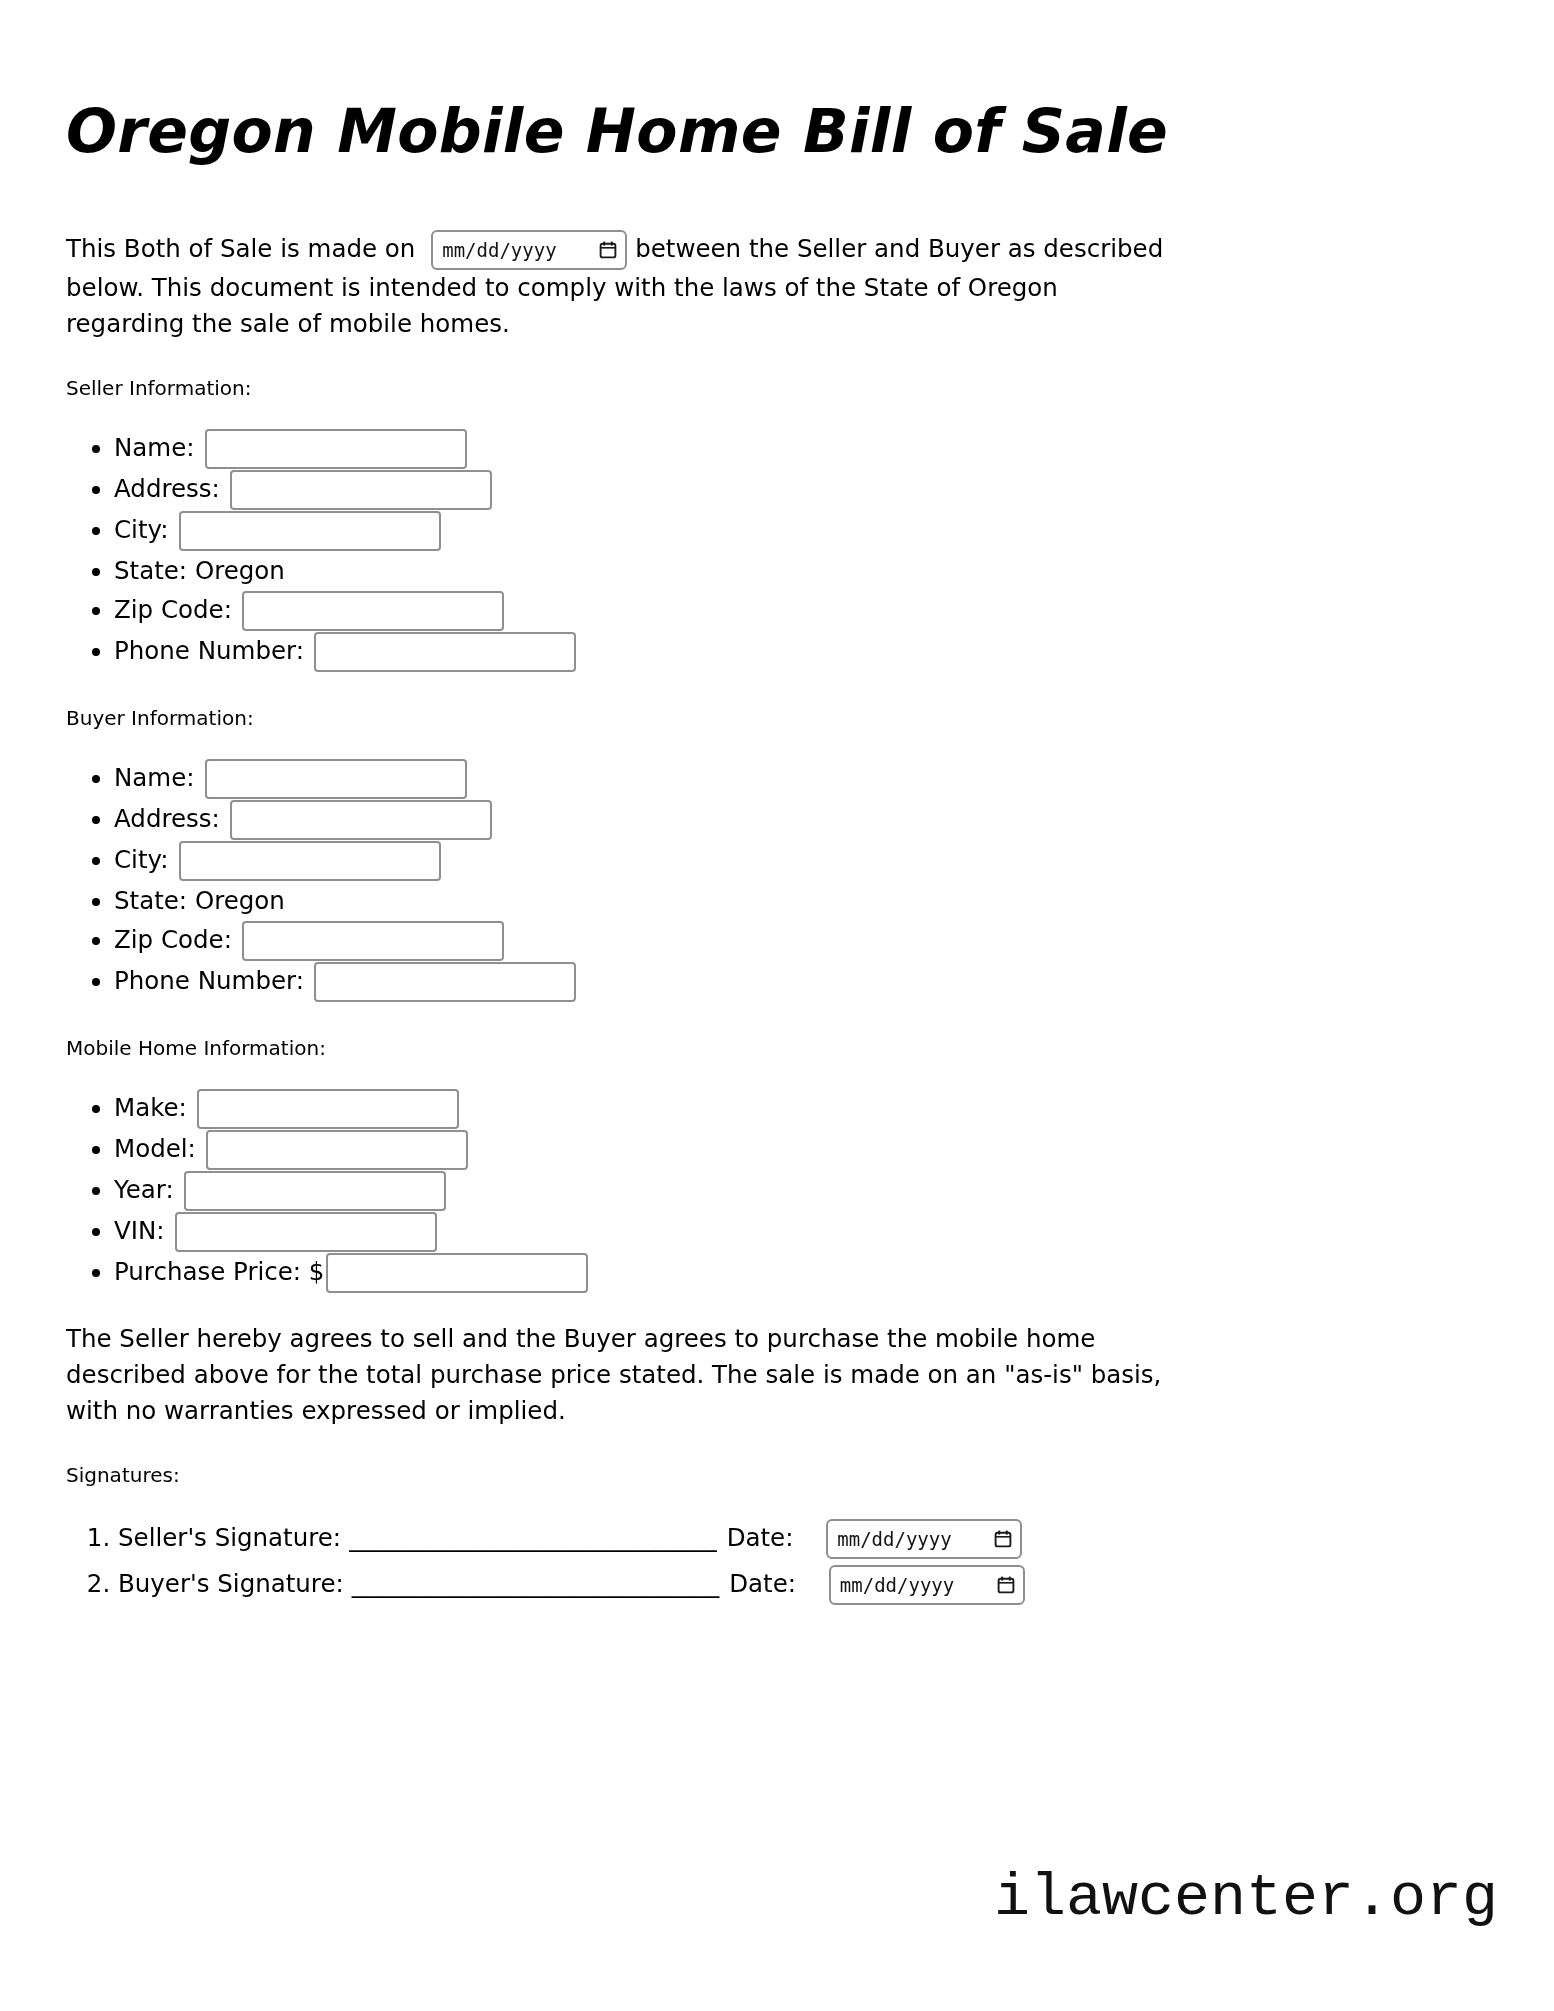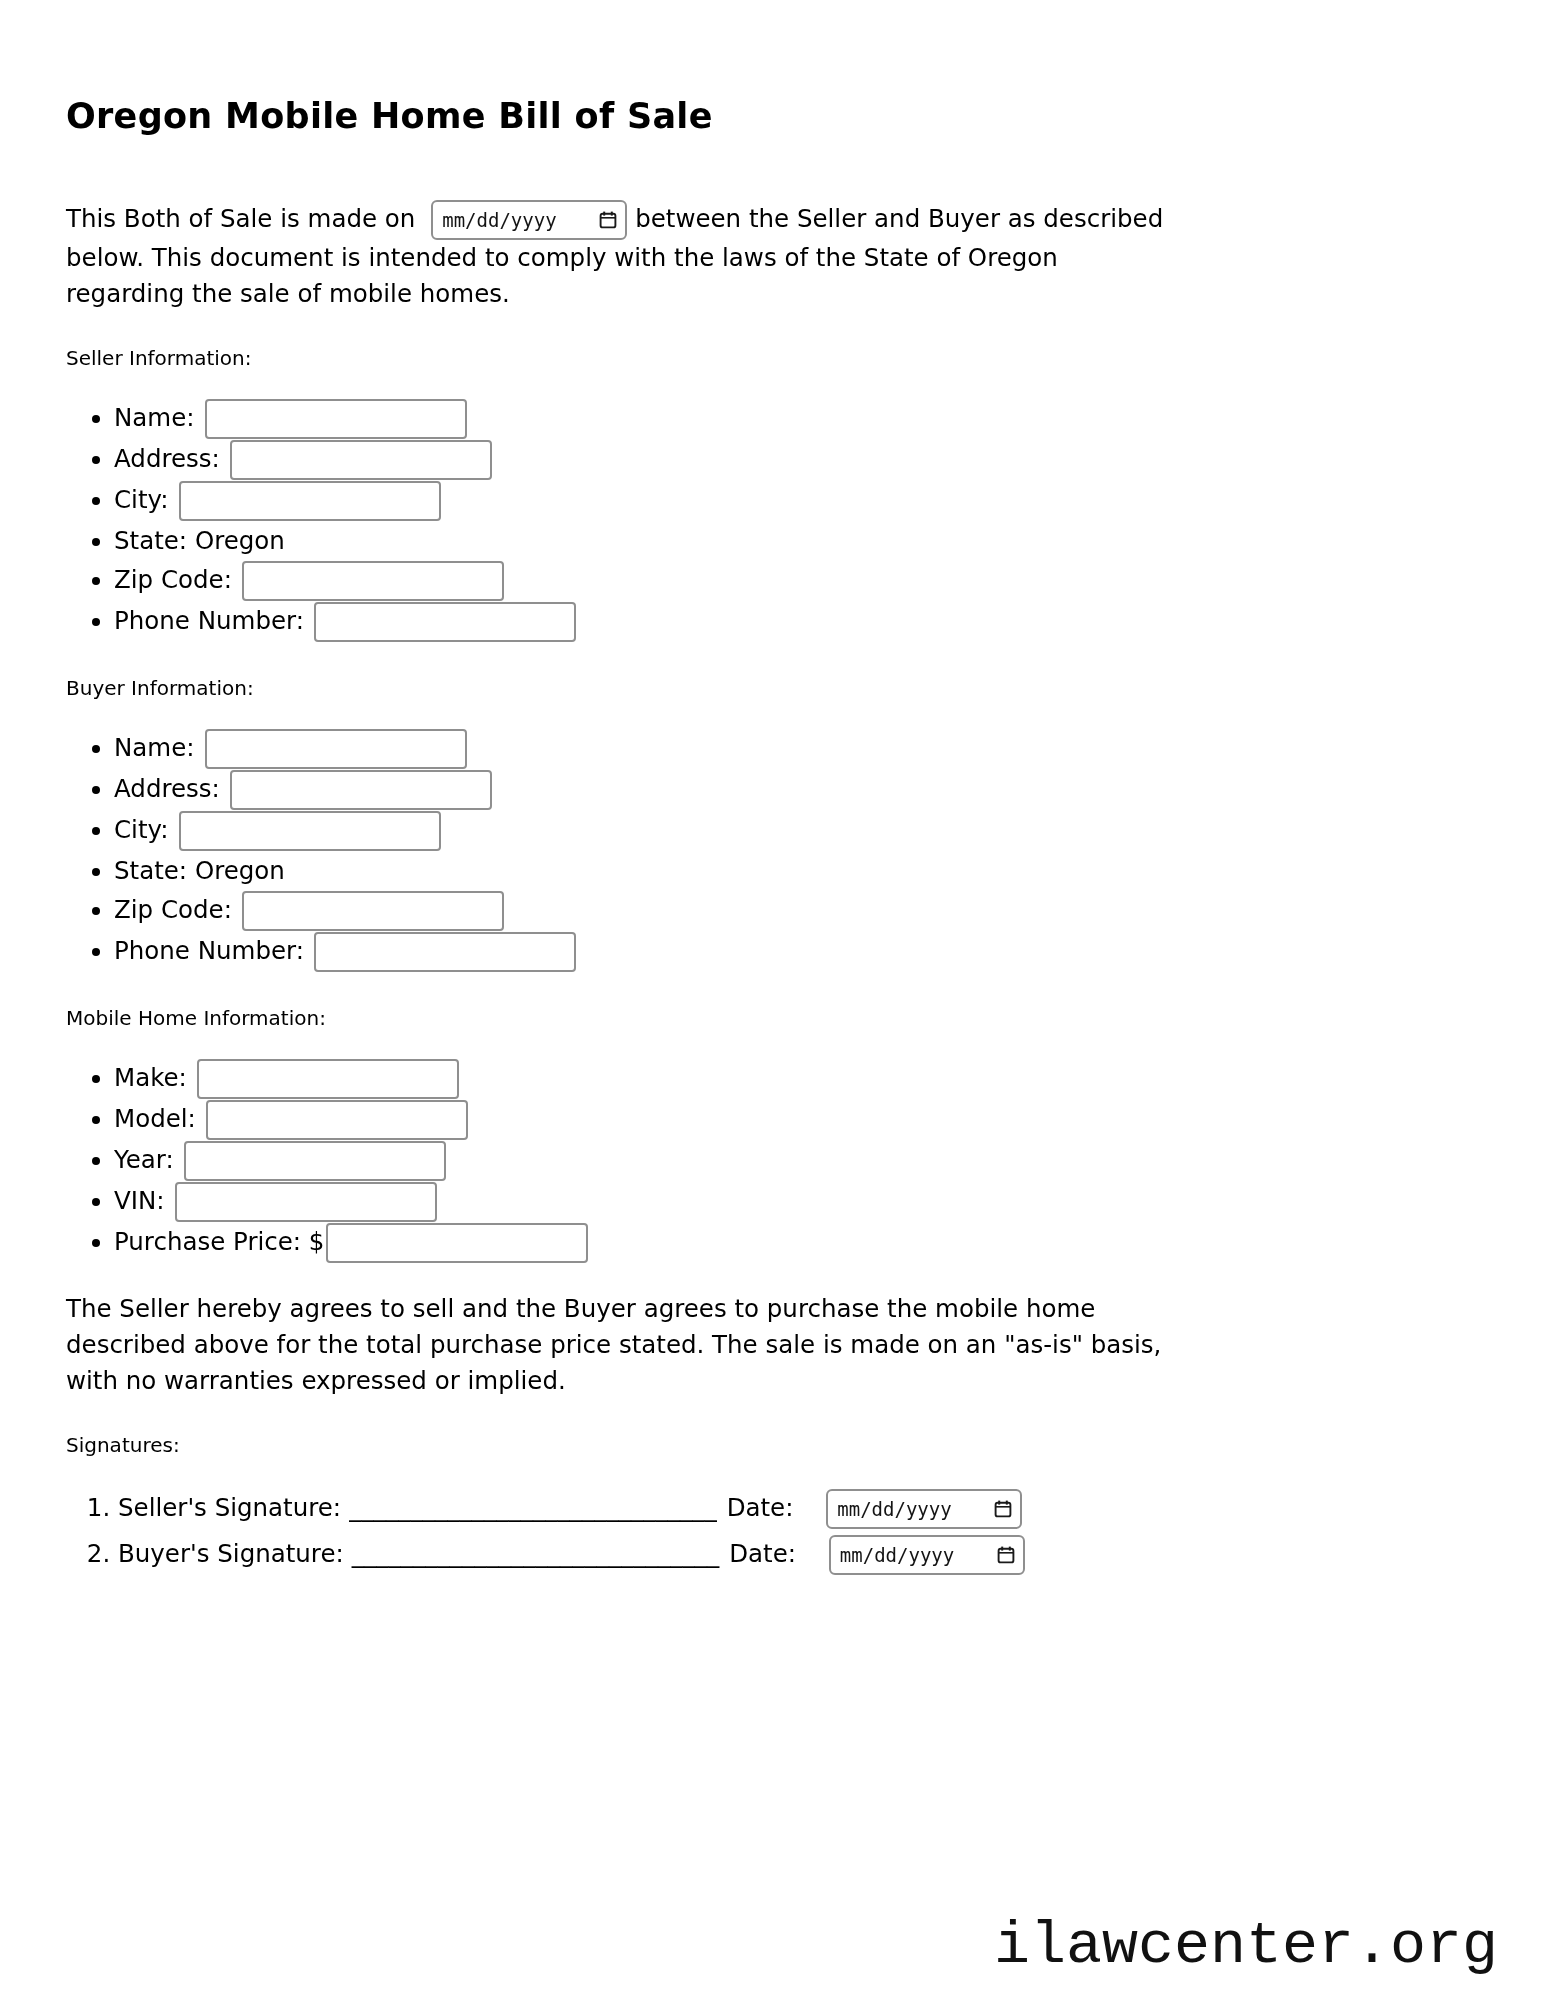--- a/index.html
+++ b/index.html
@@ -9,24 +9,25 @@
     width: 1554px;
     min-height: 2011px;
     position: relative;
     font-family: "DejaVu Sans", sans-serif;
     font-size: 24.5px;
     color: #000;
   }
   .page { padding: 46px 66px 0 66px; }
 
   h1.doc-title {
-    font-size: 35px;
+    font-size: 60px;
     font-weight: 700;
     margin: 50px 0 64px 0;
     letter-spacing: 0.3px;
+    font-style: italic;
   }
 
   p.para { margin: 28px 0; line-height: 36px; }
   .prewrap { white-space: pre-line; }
 
   h3.sec-heading { font-size: 20px; font-weight: 400; margin: 34px 0 28px 0; }
 
   ul.fields { margin: 28px 0; padding-left: 48px; list-style: disc; }
   ul.fields li { line-height: 39px; }
 
@@ -71,21 +72,21 @@
   .cal { display: inline-flex; }
   .cal svg { display: block; }
 
   ol.sig-list { margin: 28px 0; padding-left: 52px; }
   ol.sig-list li { line-height: 46px; }
   .sigline { margin: 0 10px 0 8px; }
   .date-label { margin-right: 17px; }
 
   .footer-brand {
     position: absolute;
-    top: 1912px;
+    top: 1864px;
     right: 56px;
     font-family: "Liberation Mono", monospace;
     font-size: 60px;
     color: #111;
     white-space: nowrap;
     margin-left: 48px;
   }
 </style>
 </head>
 <body>

